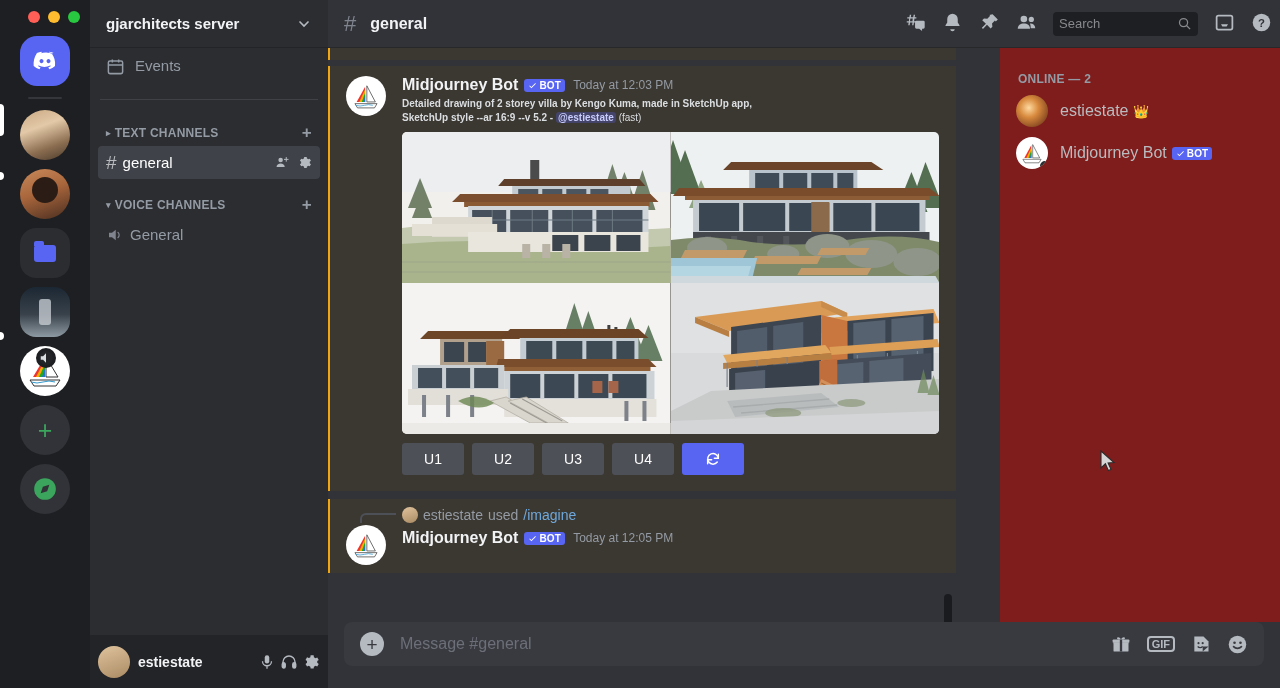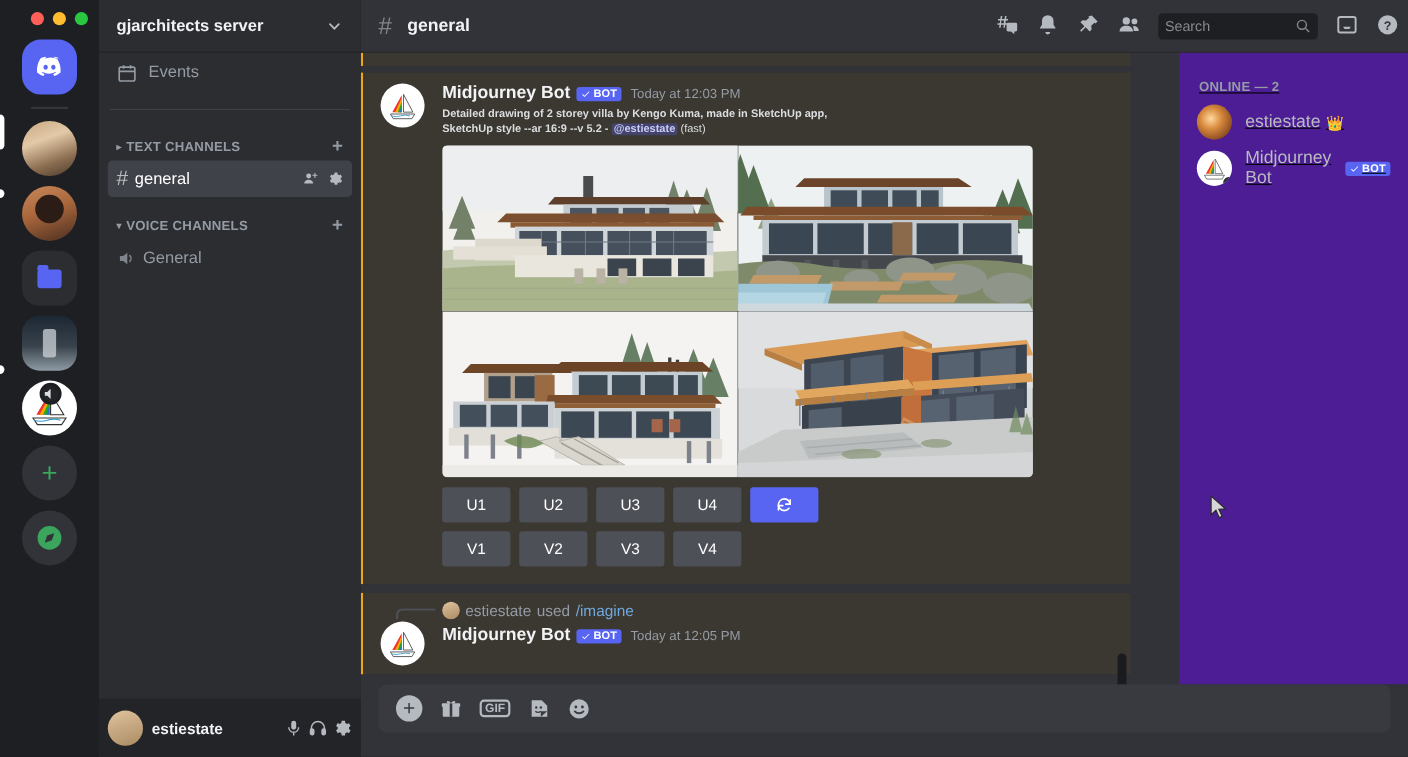--- a/index.html
+++ b/index.html
@@ -198,21 +198,21 @@
     position: absolute; left: 38px; top: 10px; width: 24px; height: 10px;
     border-left: 2px solid #4e5058; border-top: 2px solid #4e5058;
     border-top-left-radius: 6px;
   }
   .tinyav { width: 16px; height: 16px; border-radius: 50%;
     background: linear-gradient(160deg,#e0c49e,#a98a63); flex-shrink:0;}
   .cmdlink { color: #6fa8dc; }
 
   
   .members {
-    width: 208px; background: #4c1d95; flex-shrink: 0; padding: 16px 0 0 0; text-decoration: underline;
+    width: 280px; background: #7f1d1d; flex-shrink: 0; padding: 16px 0 0 0;
   }
   .mtitle {
     color: #949ba4; font-size: 12px; font-weight: bold;
     padding: 8px 8px 4px 18px; letter-spacing: .02em;
   }
   .member {
     display: flex; align-items: center; gap: 12px;
     height: 42px; margin: 0 8px; padding: 0 8px; border-radius: 4px;
   }
   .mav { width: 32px; height: 32px; border-radius: 50%; position: relative; flex-shrink:0;
@@ -747,26 +747,20 @@
                   <div class="mj-btn primary">
                     <span class="icon">
                       <svg viewBox="0 0 24 24" fill="none" stroke="#fff" stroke-width="2.2" stroke-linecap="round">
                           <path d="M20 11a8 8 0 10-1.6 5.6"></path>
                           <path d="M20 5v6h-6"></path>
                           <path d="M4 19v-6h6"></path>
                         </svg>
                     </span>
                   </div>
                 </div>
-                <div class="btn-row">
-                  <div class="mj-btn">V1</div>
-                  <div class="mj-btn">V2</div>
-                  <div class="mj-btn">V3</div>
-                  <div class="mj-btn">V4</div>
-                </div>
               </div>
             </div>
           </div>
 
           <div style="height:8px;background:#313338;"></div>
 
           <div class="message" style="padding-top:6px;">
             <div style="position:absolute;left:0;top:0;"></div>
             <div class="avatar" style="margin-top:20px;">
               <svg viewBox="0 0 40 40">
@@ -839,20 +833,21 @@
               <span>BOT</span>
             </span>
           </span>
         </div>
       </div>
     </div>
 
     <div class="composer">
       <div class="cbox">
         <span class="cplus">+</span>
+        <span class="cplaceholder">Message #general</span>
         <span class="cicons">
           <span class="icon">
             <svg viewBox="0 0 24 24" width="20" height="20" fill="#b5bac1">
                 <rect x="3" y="10" width="18" height="11" rx="1"></rect>
                 <rect x="2" y="6.5" width="20" height="4" rx="1"></rect>
                 <rect x="10.6" y="6" width="2.8" height="15" fill="#383a40"></rect>
                 <path d="M12 6.5C10.5 3 7 3.2 7.3 5.4c.2 1.4 2.6 1.5 4.7 1.1zM12 6.5c1.5-3.5 5-3.3 4.7-1.1-.2 1.4-2.6 1.5-4.7 1.1z"></path>
               </svg>
           </span>
           <span class="gifbtn">GIF</span>

